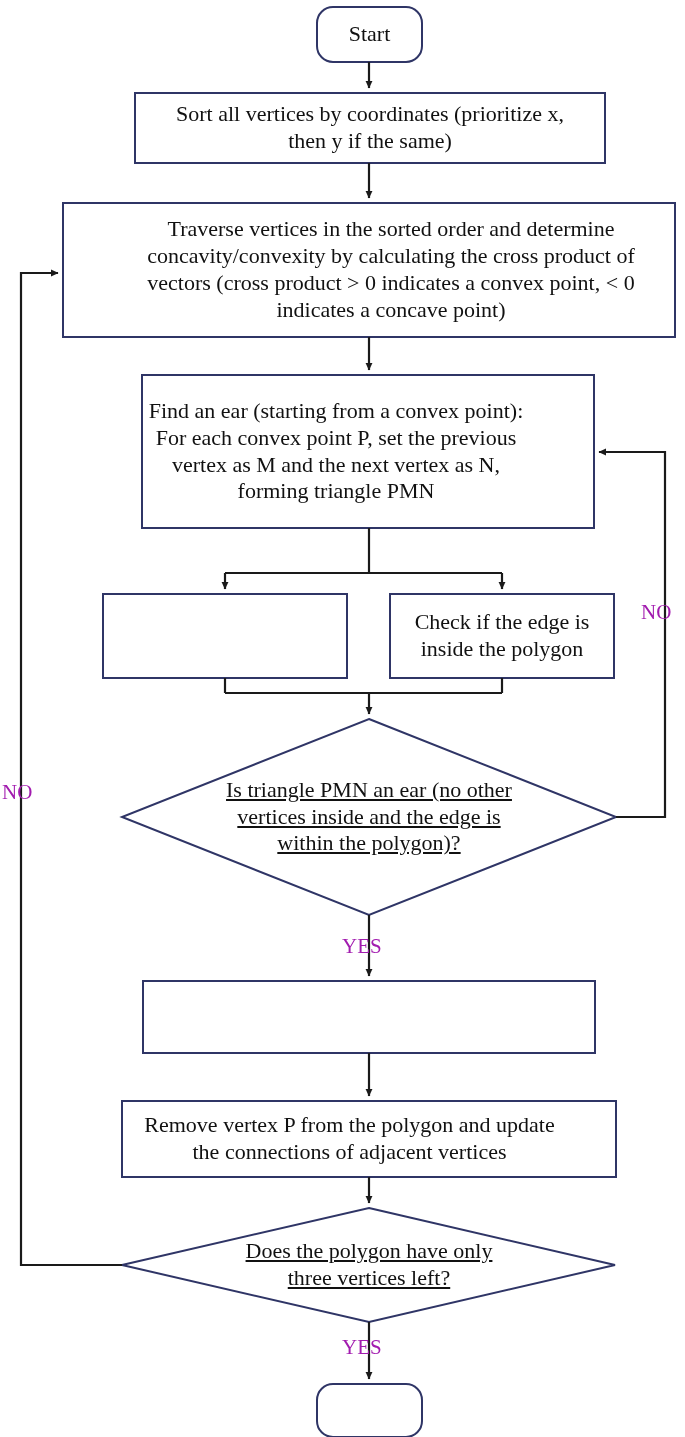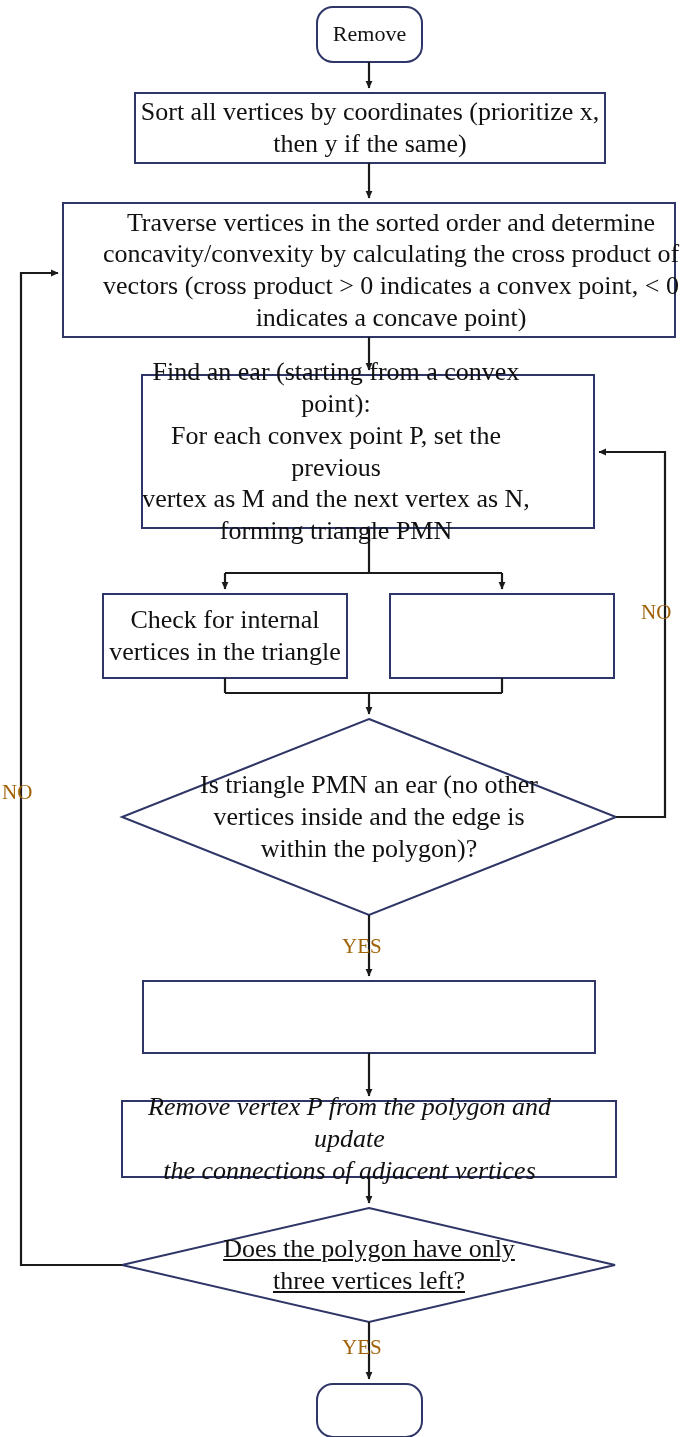--- a/index.html
+++ b/index.html
@@ -38,28 +38,28 @@
     fill: none;
   }
   .node-text {
     position: absolute;
     display: flex;
     align-items: center;
     justify-content: center;
     text-align: center;
     color: #111111;
     font-family: "Liberation Serif", "DejaVu Serif", serif;
-    font-size: 26px;
+    font-size: 22px;
     line-height: 1.22;
     white-space: pre-line;
     pointer-events: none;
   }
   .edge-label {
     position: absolute;
-    color: #a16207;
+    color: #a21caf;
     font-family: "Liberation Serif", "DejaVu Serif", serif;
     font-size: 21px;
     line-height: 1;
     white-space: nowrap;
   }
   .terminal-text {
     font-size: 22px;
   }
 </style>
 </head>
@@ -118,45 +118,45 @@
 
     <path class="connector" d="M369,1053 L369,1096" marker-end="url(#arrowhead)"></path>
 
     <path class="connector" d="M369,1177 L369,1203" marker-end="url(#arrowhead)"></path>
 
     <path class="connector" d="M122,1265 L21,1265 L21,273 L58,273" marker-end="url(#arrowhead)"></path>
 
     <path class="connector" d="M369,1322 L369,1379" marker-end="url(#arrowhead)"></path>
   </svg>
 
-  <div class="node-text terminal-text" style="left:317px; top:7px; width:105px; height:55px;">Remove</div>
+  <div class="node-text terminal-text" style="left:317px; top:7px; width:105px; height:55px;">Start</div>
 
   <div class="node-text" style="left:135px; top:93px; width:470px; height:70px;">Sort all vertices by coordinates (prioritize x,
 then y if the same)</div>
 
   <div class="node-text" style="left:63px; top:203px; width:656px; height:134px;">Traverse vertices in the sorted order and determine
 concavity/convexity by calculating the cross product of
 vectors (cross product &gt; 0 indicates a convex point, &lt; 0
 indicates a concave point)</div>
 
   <div class="node-text" style="left:142px; top:375px; width:388px; height:153px;">Find an ear (starting from a convex point):
 For each convex point P, set the previous
 vertex as M and the next vertex as N,
 forming triangle PMN</div>
 
-  <div class="node-text" style="left:103px; top:594px; width:244px; height:84px;">Check for internal
-vertices in the triangle</div>
 
+  <div class="node-text" style="left:390px; top:594px; width:224px; height:84px;">Check if the edge is
+inside the polygon</div>
 
-  <div class="node-text" style="left:139px; top:762px; width:460px; height:110px;">Is triangle PMN an ear (no other
+  <div class="node-text" style="left:139px; top:762px; width:460px; height:110px;text-decoration:underline;">Is triangle PMN an ear (no other
 vertices inside and the edge is
 within the polygon)?</div>
 
 
-  <div class="node-text" style="left:122px; top:1101px; width:455px; height:76px;font-style:italic;">Remove vertex P from the polygon and update
+  <div class="node-text" style="left:122px; top:1101px; width:455px; height:76px;">Remove vertex P from the polygon and update
 the connections of adjacent vertices</div>
 
   <div class="node-text" style="left:159px; top:1227px; width:420px; height:76px;text-decoration:underline;">Does the polygon have only
 three vertices left?</div>
 
 
   <div class="edge-label" style="left:641px; top:602px;">NO</div>
 
   <div class="edge-label" style="left:342px; top:936px;">YES</div>
 

